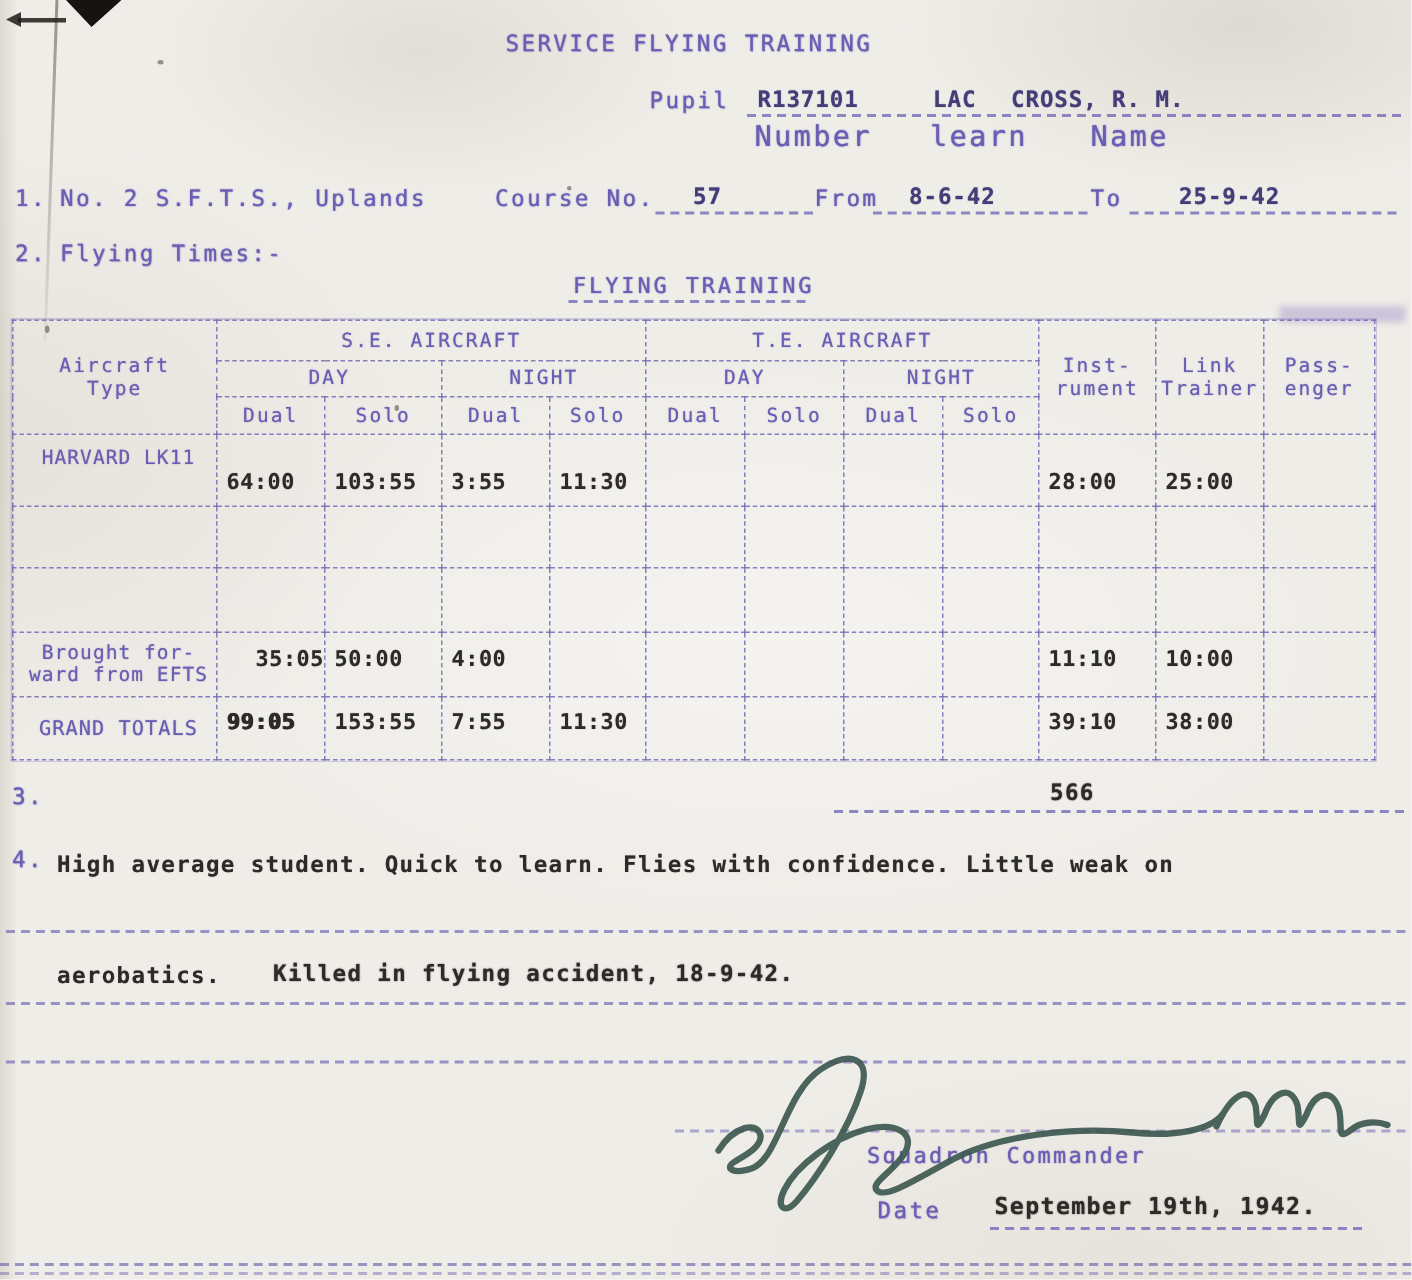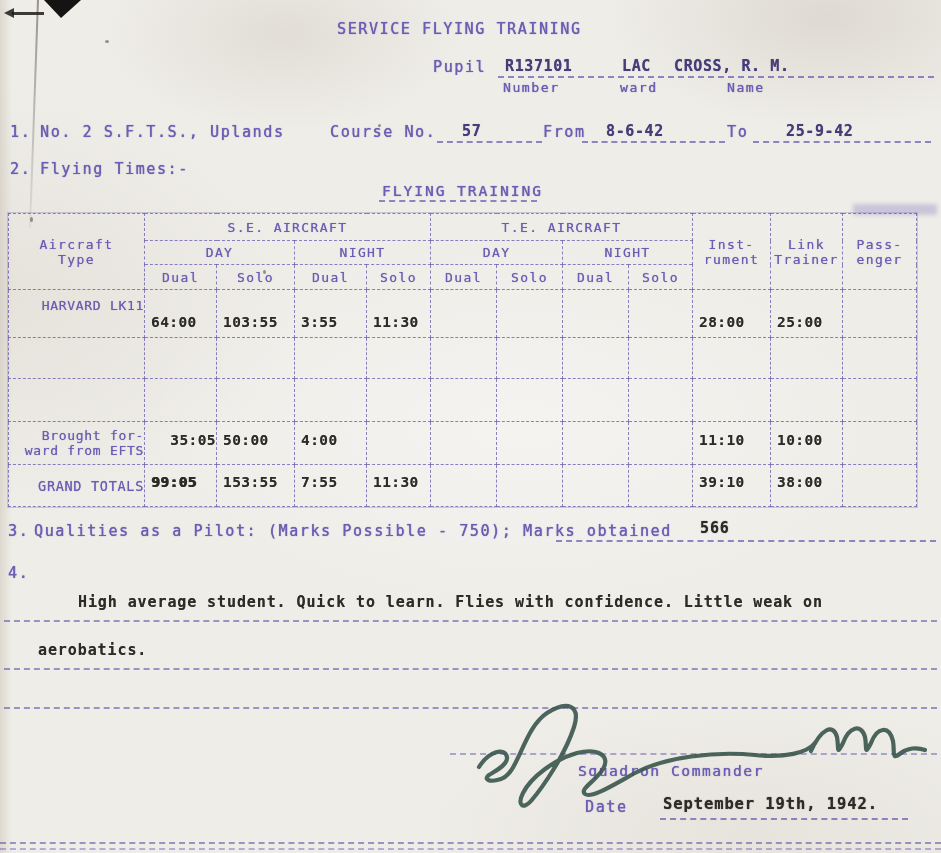--- a/index.html
+++ b/index.html
@@ -13,21 +13,21 @@
       radial-gradient(ellipse 600px 300px at 55% 50%, rgba(255,255,255,0.35), transparent 65%),
       radial-gradient(ellipse 500px 200px at 80% 98%, rgba(205,199,187,0.25), transparent 70%),
       linear-gradient(90deg, #ddd8cf 0px, rgba(221,216,207,0) 12px),
       #efede8;
   }
   .t { position:absolute; white-space:nowrap; line-height:1.15; }
   .purple {
     color:#6b5db3; letter-spacing:1.6px; font-size:15px;
     text-shadow:0 0 0.9px rgba(107,93,179,0.85), 0.4px 0.4px 0.7px rgba(107,93,179,0.45);
   }
-  .plabel { font-size:13px; }
+  .plabel { font-size:19px; }
   .typed {
     color:#453d78; font-weight:700; letter-spacing:0.6px; font-size:15px;
     text-shadow:0 0 0.7px rgba(69,61,120,0.75);
   }
   .black {
     color:#2d2b27; font-weight:600; letter-spacing:0.9px; font-size:15px;
     text-shadow:0 0 0.6px rgba(45,43,39,0.55);
   }
   .blackb { font-weight:800; text-shadow:0 0 1px rgba(35,33,30,0.8); }
   .ul { position:absolute; height:0; border-bottom:2px dashed rgba(104,91,175,0.72); }
@@ -39,21 +39,21 @@
     border-collapse:collapse; table-layout:fixed;
     box-shadow:0 0 0 1px rgba(106,93,177,0.28);
   }
   #ftable th, #ftable td { border:1.5px dashed rgba(106,93,177,0.78); padding:0; overflow:hidden; }
   #ftable th {
     color:#6b5db3; font-weight:400; font-size:13px; letter-spacing:1.4px;
     text-shadow:0 0 0.8px rgba(107,93,179,0.8); text-align:center; vertical-align:middle;
     white-space:pre-line;
   }
   #ftable td.rowlabel {
-    color:#6b5db3; font-size:13px; letter-spacing:0.7px; text-align:right;
+    color:#6b5db3; font-size:13px; letter-spacing:0.7px; text-align:center;
     padding-left:5px; vertical-align:middle; white-space:pre-line;
     text-shadow:0 0 0.8px rgba(107,93,179,0.8);
   }
   #ftable td.vtop { vertical-align:top; padding-top:8px; }
   #ftable td.val {
     color:#2d2b27; font-weight:700; font-size:14.5px; letter-spacing:0.4px;
     text-align:left; padding-left:6px; vertical-align:bottom; padding-bottom:7px;
     text-shadow:0 0 0.6px rgba(45,43,39,0.5); white-space:nowrap;
   }
   #ftable td.strike { text-shadow:0.9px 0 0 #2d2b27, 0 0 0.6px rgba(45,43,39,0.6); }
@@ -96,21 +96,21 @@
   <div class="mark" id="purple-smudge"></div>
 
   <div class="t purple" style="left:337px;top:21px;">SERVICE FLYING TRAINING</div>
 
   <div class="t purple" style="left:433px;top:59px;">Pupil</div>
   <div class="t typed" style="left:505px;top:58px;">R137101</div>
   <div class="t typed" style="left:622px;top:58px;">LAC</div>
   <div class="t typed" style="left:674px;top:58px;text-align:center;">CROSS, R. M.</div>
   <div class="ul" style="left:498px;top:76px;width:436px;"></div>
   <div class="t purple plabel" style="left:503px;top:81px;">Number</div>
-  <div class="t purple plabel" style="left:620px;top:81px;">ward</div>
+  <div class="t purple plabel" style="left:620px;top:81px;">learn</div>
   <div class="t purple plabel" style="left:727px;top:81px;">Name</div>
 
   <div class="t purple" style="left:10px;top:124px;">1.</div>
   <div class="t purple" style="left:40px;top:124px;">No. 2 S.F.T.S., Uplands</div>
   <div class="t purple" style="left:330px;top:124px;">Course No.</div>
   <div class="t typed" style="left:462px;top:123px;">57</div>
   <div class="t purple" style="left:543px;top:124px;">From</div>
   <div class="t typed" style="left:606px;top:123px;">8-6-42</div>
   <div class="t purple" style="left:727px;top:124px;">To</div>
   <div class="t typed" style="left:786px;top:123px;">25-9-42</div>
@@ -238,28 +238,28 @@
         <td class="val"></td>
         <td class="val"></td>
         <td class="val" style="vertical-align:middle;">39:10</td>
         <td class="val" style="vertical-align:middle;">38:00</td>
         <td class="val"></td>
       </tr>
     </tbody>
   </table>
 
   <div class="t purple" style="left:8px;top:523px;">3.</div>
-  <div class="t purple" style="left:34px;top:523px;">Qualities as a Pilot: (Marks Possible - 750); Marks obtained</div>
   <div class="t black blackb" style="left:700px;top:520px;">566</div>
   <div class="ul" style="left:556px;top:540px;width:380px;"></div>
 
   <div class="t purple" style="left:8px;top:565px;">4.</div>
-  <div class="t black" style="left:38px;top:594px;margin-left:40px;">High average student.  Quick to learn.  Flies with confidence.  Little weak on</div>
+  <div class="t black" style="left:38px;top:568px;">High average student.  Quick to learn.  Flies with confidence.  Little weak on</div>
   <div class="rule" style="left:4px;top:620px;width:933px;"></div>
   <div class="t black" style="left:38px;top:642px;">aerobatics.</div>
+  <div class="t black blackb" style="left:182px;top:641px;">Killed in flying accident, 18-9-42.</div>
   <div class="rule" style="left:4px;top:668px;width:933px;"></div>
   <div class="rule" style="left:4px;top:707px;width:933px;"></div>
 
   <div class="ul lite" style="left:450px;top:753px;width:487px;"></div>
   <div class="t purple" style="left:578px;top:763px;font-size:14.5px;">Squadron Commander</div>
   <svg id="sig-svg" width="486" height="120" viewBox="0 0 486 120">
     <g fill="none" stroke="#3d5850" stroke-width="4.2" stroke-linecap="round" stroke-linejoin="round" opacity="0.92">
       <path d="M24,72 C34,56 50,52 52,62 C53,70 40,76 34,80 C28,84 34,88 46,84 C64,78 68,34 92,18 C112,5 126,10 119,32 C110,60 88,92 76,106 C68,115 62,110 68,98 C76,82 100,64 122,58 C142,53 156,60 148,74 C141,86 124,94 130,99 C136,104 158,90 180,78 C210,62 260,56 300,60 C330,63 352,58 360,48"></path>
       <path d="M356,56 C366,34 378,28 382,42 C384,52 381,62 388,48 C394,32 406,28 410,42 C412,52 409,62 416,48 C422,32 434,30 438,46 C440,58 436,66 446,58 C452,53 462,52 470,55"></path>
     </g>

